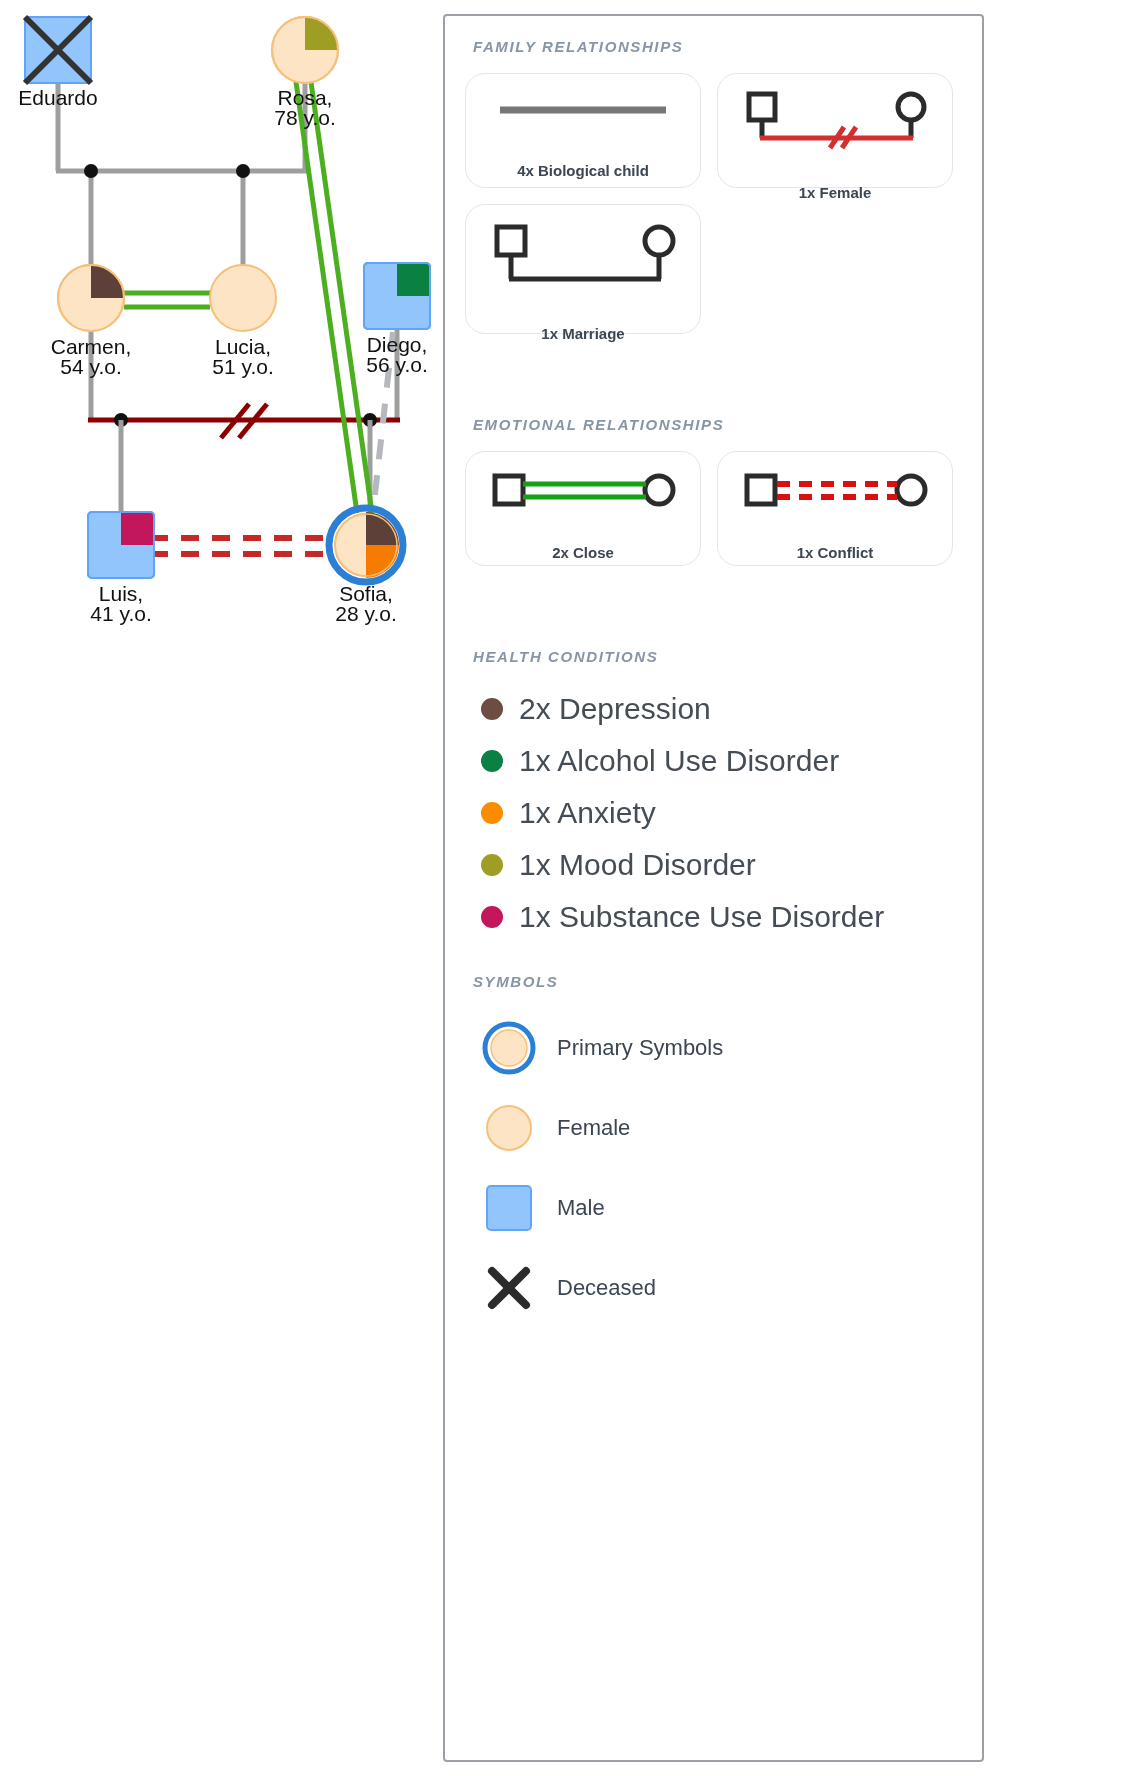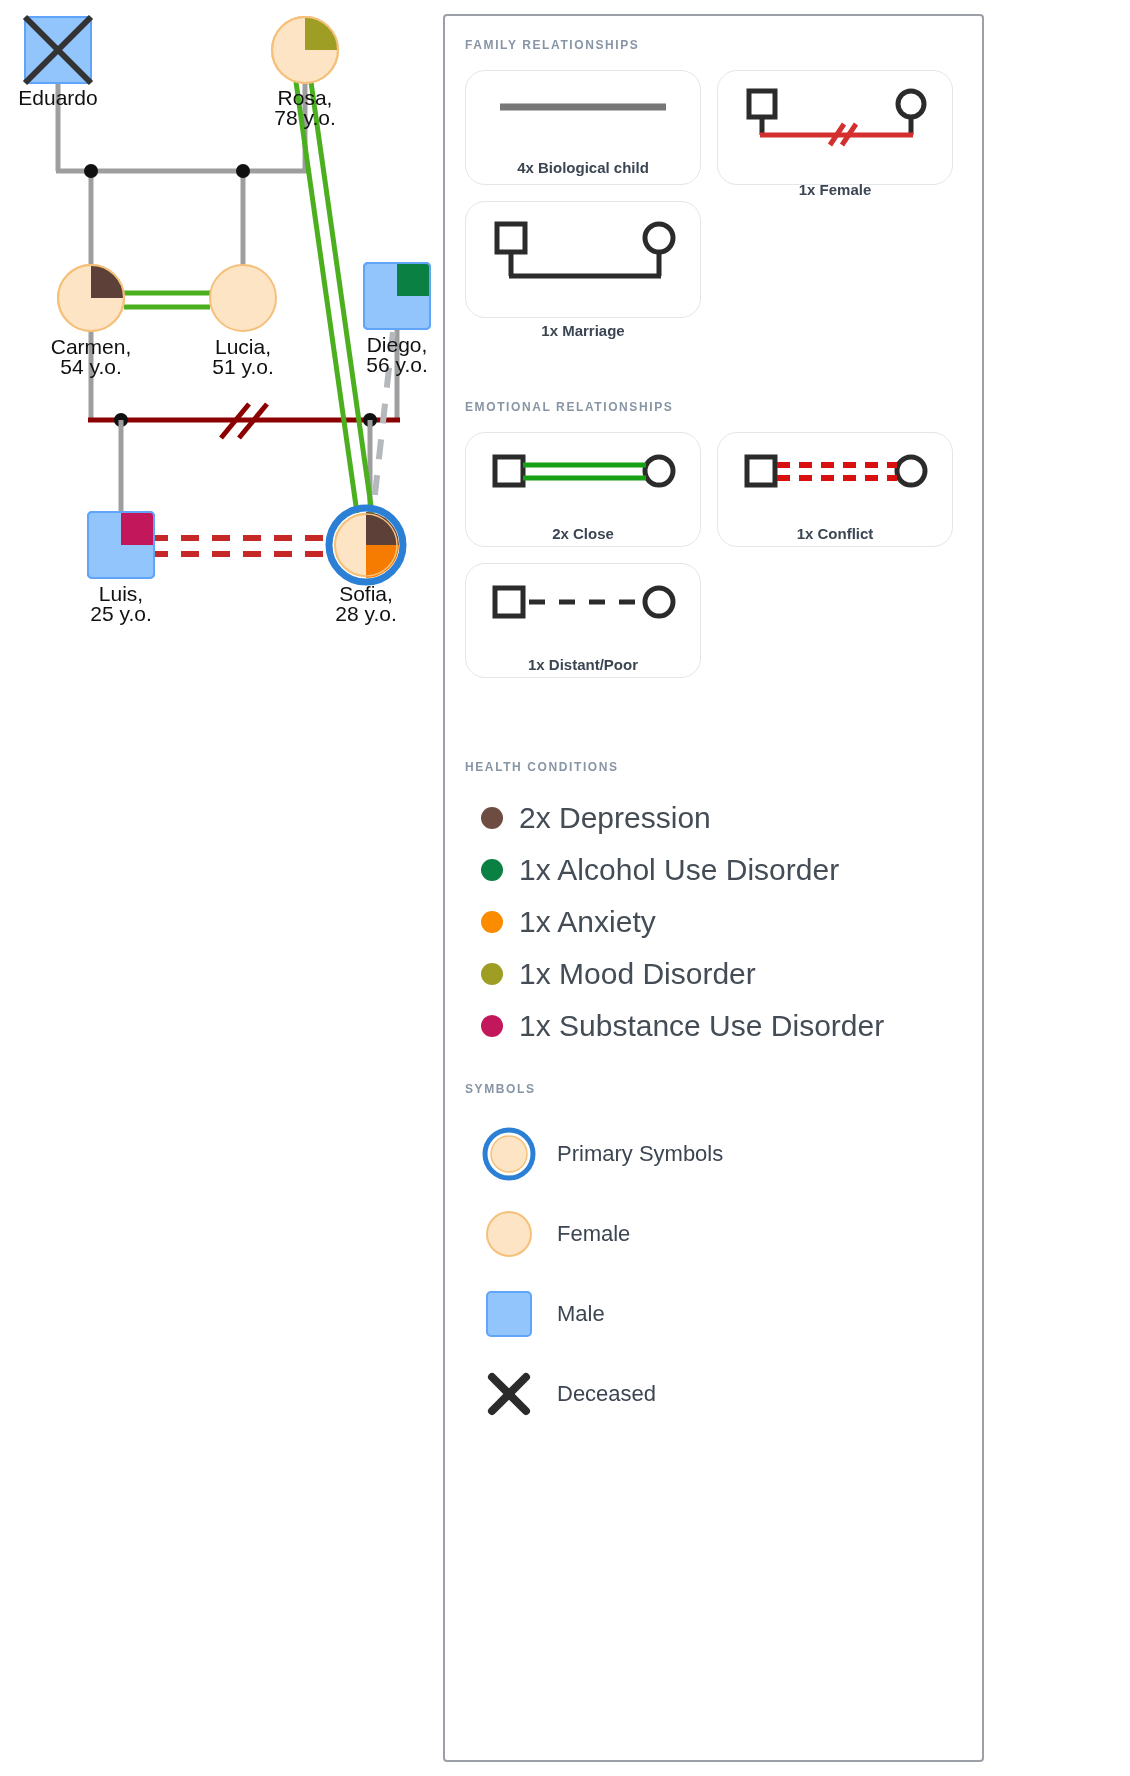--- a/index.html
+++ b/index.html
@@ -8,22 +8,22 @@
   #canvas{position:absolute;left:0;top:0;width:440px;height:1776px;}
   #genogram-svg{position:absolute;left:0;top:0;}
 
   .person-label{position:absolute;text-align:center;font-family:"Liberation Sans",sans-serif;
       font-size:21px;color:#111;line-height:20px;white-space:pre;}
 
   
   #legend{position:absolute;left:443px;top:14px;width:541px;height:1748px;
       border:2px solid #9aa0a6;border-radius:4px;background:#fff;box-sizing:border-box;}
   .legend-inner{padding:22px 20px 10px 20px;}
-  .section-title{font-size:12px;font-weight:bold;letter-spacing:1.6px;color:#8795a4;
-      text-transform:uppercase;margin:0 0 18px 0;}
+  .section-title{font-size:15px;font-weight:bold;letter-spacing:1.6px;color:#8795a4;
+      text-transform:uppercase;margin:0 0 18px 8px;font-style:italic;}
   .cards-row{display:flex;gap:16px;margin-bottom:16px;flex-wrap:wrap;}
   .card{border:1px solid #e3e6e9;border-radius:20px;background:#fff;
       box-sizing:border-box;display:flex;flex-direction:column;align-items:center;
       justify-content:flex-start;padding:16px 10px 12px 10px;gap:24px;}
   .card.w-one{width:236px;height:115px;}
   .card.w-two{width:236px;height:115px;}
   .card-label{font-size:15px;font-weight:bold;color:#3c4652;text-align:center;margin-top:8px;}
   .card-art{flex:1;display:flex;align-items:center;justify-content:center;width:100%;}
 
   .cond-list{margin:4px 0 0 16px;padding:0;list-style:none;}
@@ -159,21 +159,21 @@
   <div class="person-label" style="left:0px;top:88px;width:116px;">Eduardo</div>
   <div class="person-label" style="left:247px;top:88px;width:116px;">Rosa,
 78 y.o.</div>
   <div class="person-label" style="left:33px;top:337px;width:116px;">Carmen,
 54 y.o.</div>
   <div class="person-label" style="left:185px;top:337px;width:116px;">Lucia,
 51 y.o.</div>
   <div class="person-label" style="left:339px;top:335px;width:116px;">Diego,
 56 y.o.</div>
   <div class="person-label" style="left:63px;top:584px;width:116px;">Luis,
-25 y.o.</div>
+41 y.o.</div>
   <div class="person-label" style="left:308px;top:584px;width:116px;">Sofia,
 28 y.o.</div>
 </div>
 
 <div id="legend">
   <div class="legend-inner">
 
     <div class="section-title">Family Relationships</div>
 
     <div class="cards-row">
@@ -198,21 +198,21 @@
             <line x1="95" y1="58" x2="109" y2="37" stroke="#d32f2f" stroke-width="5"></line>
             <line x1="107" y1="58" x2="121" y2="37" stroke="#d32f2f" stroke-width="5"></line>
           </svg>
         </div>
         <div class="card-label">1x Female</div>
       </div>
     </div>
 
     <div class="cards-row">
 
-      <div class="card w-one" style="height:117px;">
+      <div class="card w-one" style="height:130px;">
         <div class="card-art">
           <svg width="200" height="72" viewBox="0 0 200 72">
             <rect x="14" y="6" width="28" height="28" fill="#fff" stroke="#2b2b2b" stroke-width="5"></rect>
             <circle cx="176" cy="20" r="14" fill="#fff" stroke="#2b2b2b" stroke-width="5"></circle>
             <line x1="28" y1="34" x2="28" y2="58" stroke="#2b2b2b" stroke-width="5"></line>
             <line x1="176" y1="34" x2="176" y2="58" stroke="#2b2b2b" stroke-width="5"></line>
             <line x1="26" y1="58" x2="178" y2="58" stroke="#2b2b2b" stroke-width="5"></line>
           </svg>
         </div>
         <div class="card-label">1x Marriage</div>
@@ -243,33 +243,20 @@
             <rect x="12" y="8" width="28" height="28" fill="#fff" stroke="#2b2b2b" stroke-width="5"></rect>
             <circle cx="176" cy="22" r="14" fill="#fff" stroke="#2b2b2b" stroke-width="5"></circle>
             <line x1="42" y1="16" x2="162" y2="16" stroke="#d81010" stroke-width="6" stroke-dasharray="13 9"></line>
             <line x1="42" y1="29" x2="162" y2="29" stroke="#d81010" stroke-width="6" stroke-dasharray="13 9"></line>
           </svg>
         </div>
         <div class="card-label">1x Conflict</div>
       </div>
     </div>
 
-    <div class="cards-row">
-
-      <div class="card w-one">
-        <div class="card-art">
-          <svg width="200" height="44" viewBox="0 0 200 44">
-            <rect x="12" y="8" width="28" height="28" fill="#fff" stroke="#2b2b2b" stroke-width="5"></rect>
-            <circle cx="176" cy="22" r="14" fill="#fff" stroke="#2b2b2b" stroke-width="5"></circle>
-            <line x1="46" y1="22" x2="158" y2="22" stroke="#2b2b2b" stroke-width="5" stroke-dasharray="16 14"></line>
-          </svg>
-        </div>
-        <div class="card-label">1x Distant/Poor</div>
-      </div>
-    </div>
 
     <div class="spacer-lg"></div>
 
     <div class="section-title">Health Conditions</div>
 
     <ul class="cond-list">
       <li class="cond-item">
         <span class="cond-dot" style="background:#6d4c41;"></span>
         <span class="cond-text">2x Depression</span>
       </li>

